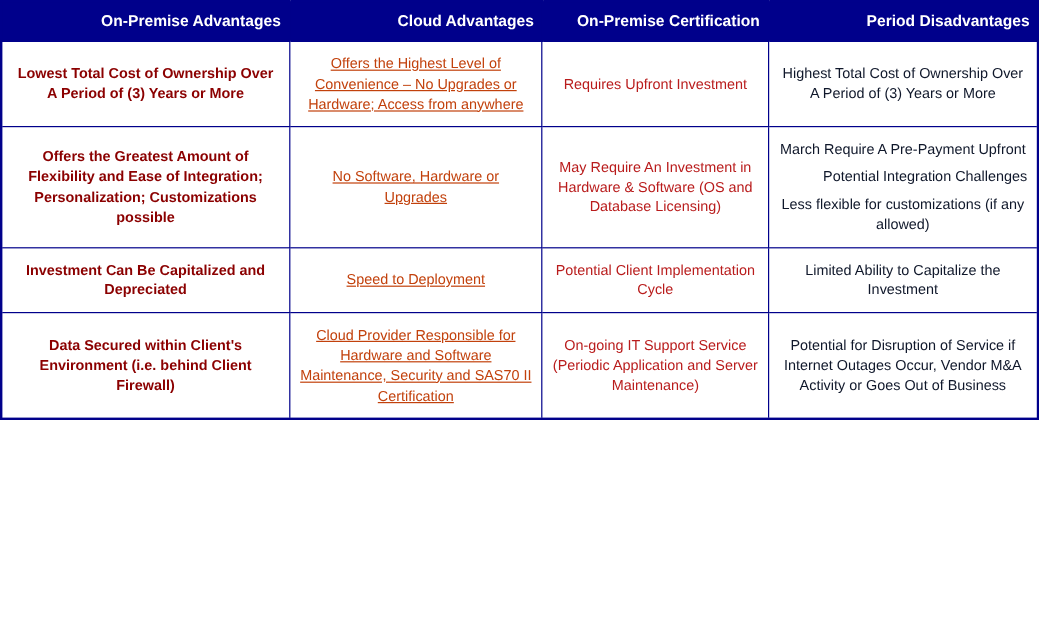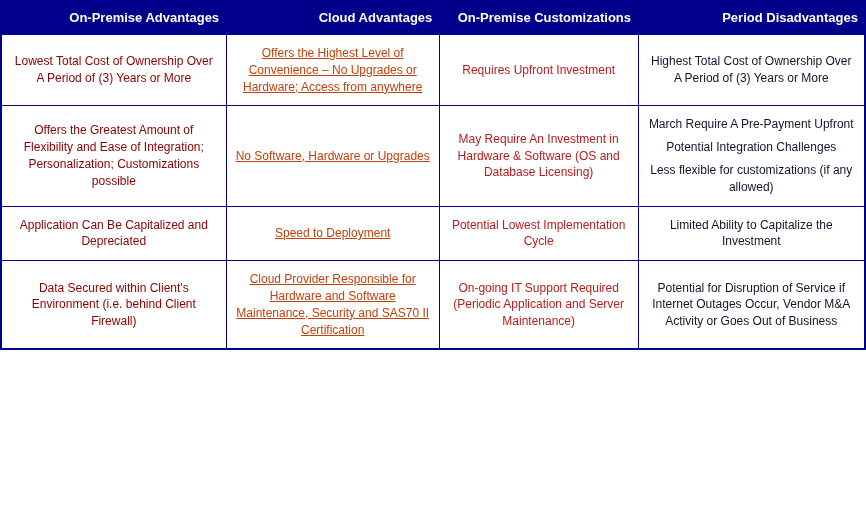--- a/index.html
+++ b/index.html
@@ -15,66 +15,66 @@
       border: 2px solid #00008B;
     }
     td {
       border: 1.5px solid #00008B;
       padding: 10px 8px;
       text-align: center;
       vertical-align: middle;
       font-size: 12px;
       line-height: 1.4;
     }
-    .col-on-prem-adv { color: #8B0000; font-weight: normal; }
+    .col-on-prem-adv { color: #8B0000; font-weight: bold; }
     .col-cloud-adv { color: #c2410c; text-decoration: underline; }
     .col-on-prem-dis { color: #b91c1c; }
     .col-cloud-dis { color: #0f172a; }
   </style>
 </head>
 <body>
 
 <table>
   <thead>
     <tr>
       <th>On-Premise Advantages</th>
       <th>Cloud Advantages</th>
-      <th>On-Premise Customizations</th>
+      <th>On-Premise Certification</th>
       <th>Period Disadvantages</th>
     </tr>
   </thead>
   <tbody id="table-body">
   <tr>
         <td class="col-on-prem-adv">Lowest Total Cost of Ownership Over A Period of (3) Years or More</td>
         <td class="col-cloud-adv">Offers the Highest Level of Convenience – No Upgrades or Hardware; Access from anywhere</td>
         <td class="col-on-prem-dis">Requires Upfront Investment</td>
         <td class="col-cloud-dis">
           <p>Highest Total Cost of Ownership Over A Period of (3) Years or More</p>
         </td>
       </tr>
       <tr>
         <td class="col-on-prem-adv">Offers the Greatest Amount of Flexibility and Ease of Integration; Personalization; Customizations possible</td>
         <td class="col-cloud-adv">No Software, Hardware or Upgrades</td>
         <td class="col-on-prem-dis">May Require An Investment in Hardware &amp; Software (OS and Database Licensing)</td>
         <td class="col-cloud-dis">
           <p>March Require A Pre-Payment Upfront</p>
-          <p style="margin-top: 6px;">Potential Integration Challenges</p>
+          <p style="margin-top: 6px; text-align: right;">Potential Integration Challenges</p>
           <p style="margin-top: 6px;">Less flexible for customizations (if any allowed)</p>
         </td>
       </tr>
       <tr>
-        <td class="col-on-prem-adv">Application Can Be Capitalized and Depreciated</td>
+        <td class="col-on-prem-adv">Investment Can Be Capitalized and Depreciated</td>
         <td class="col-cloud-adv">Speed to Deployment</td>
-        <td class="col-on-prem-dis">Potential Lowest Implementation Cycle</td>
+        <td class="col-on-prem-dis">Potential Client Implementation Cycle</td>
         <td class="col-cloud-dis">
           <p>Limited Ability to Capitalize the Investment</p>
         </td>
       </tr>
       <tr>
         <td class="col-on-prem-adv">Data Secured within Client's Environment (i.e. behind Client Firewall)</td>
         <td class="col-cloud-adv">Cloud Provider Responsible for Hardware and Software Maintenance, Security and SAS70 II Certification</td>
-        <td class="col-on-prem-dis">On-going IT Support Required (Periodic Application and Server Maintenance)</td>
+        <td class="col-on-prem-dis">On-going IT Support Service (Periodic Application and Server Maintenance)</td>
         <td class="col-cloud-dis">
           <p>Potential for Disruption of Service if Internet Outages Occur, Vendor M&amp;A Activity or Goes Out of Business</p>
         </td>
       </tr>
     </tbody>
 </table>
 
 </body></html>

